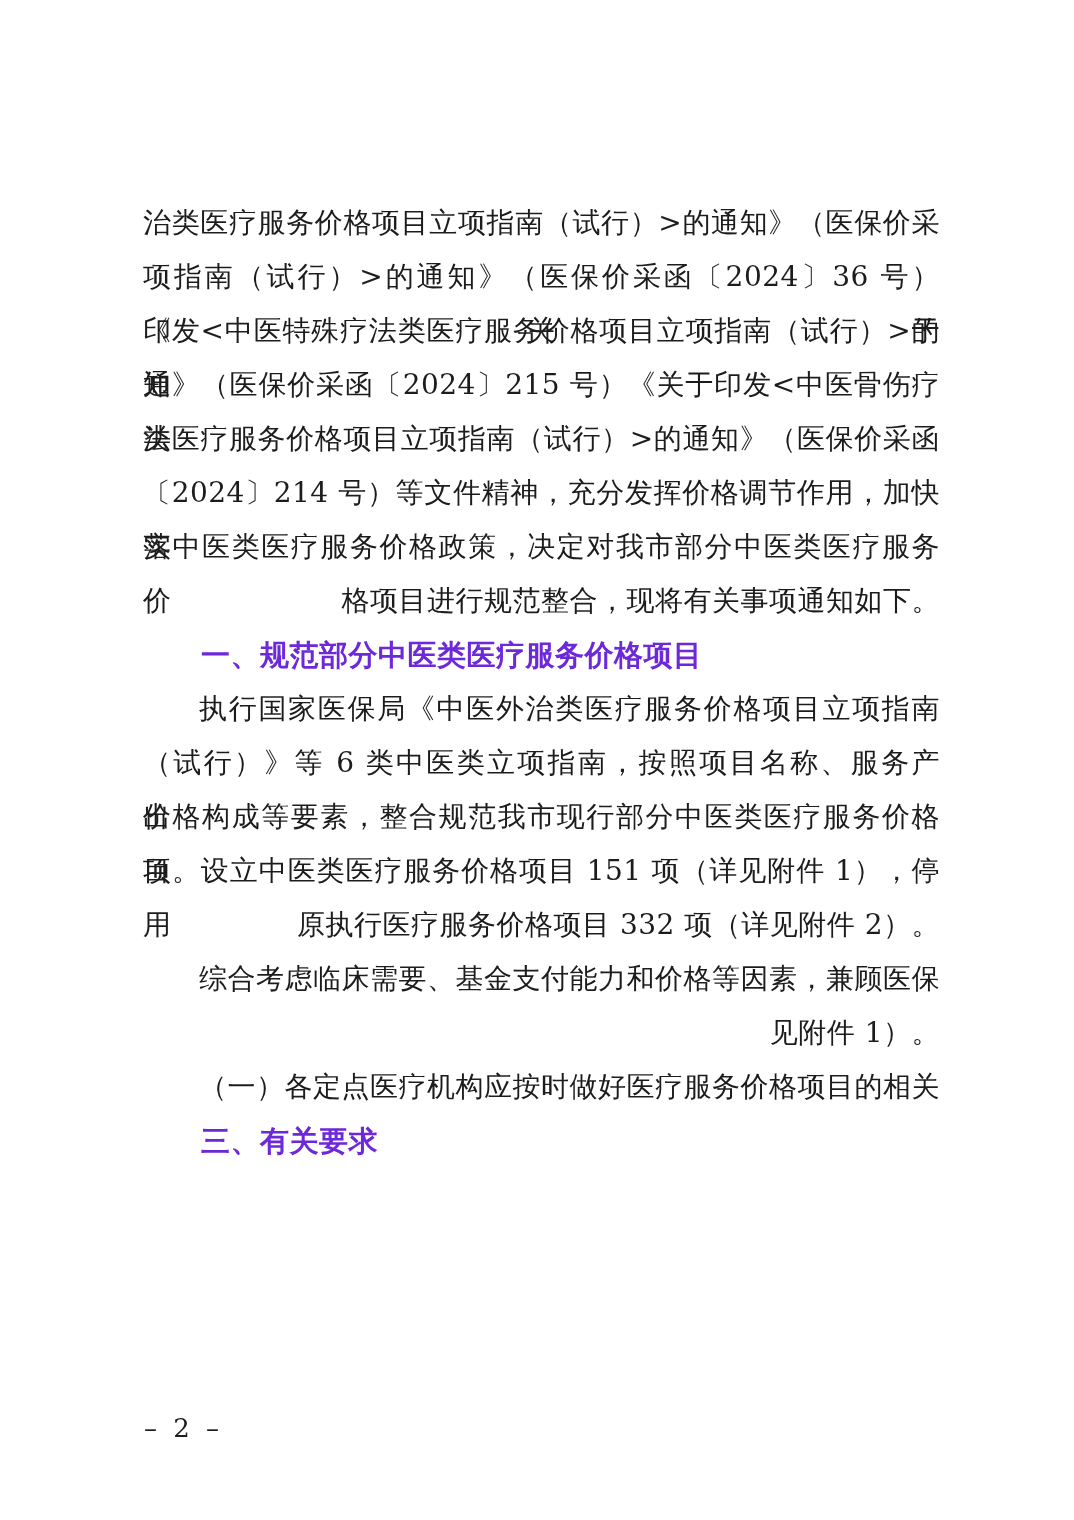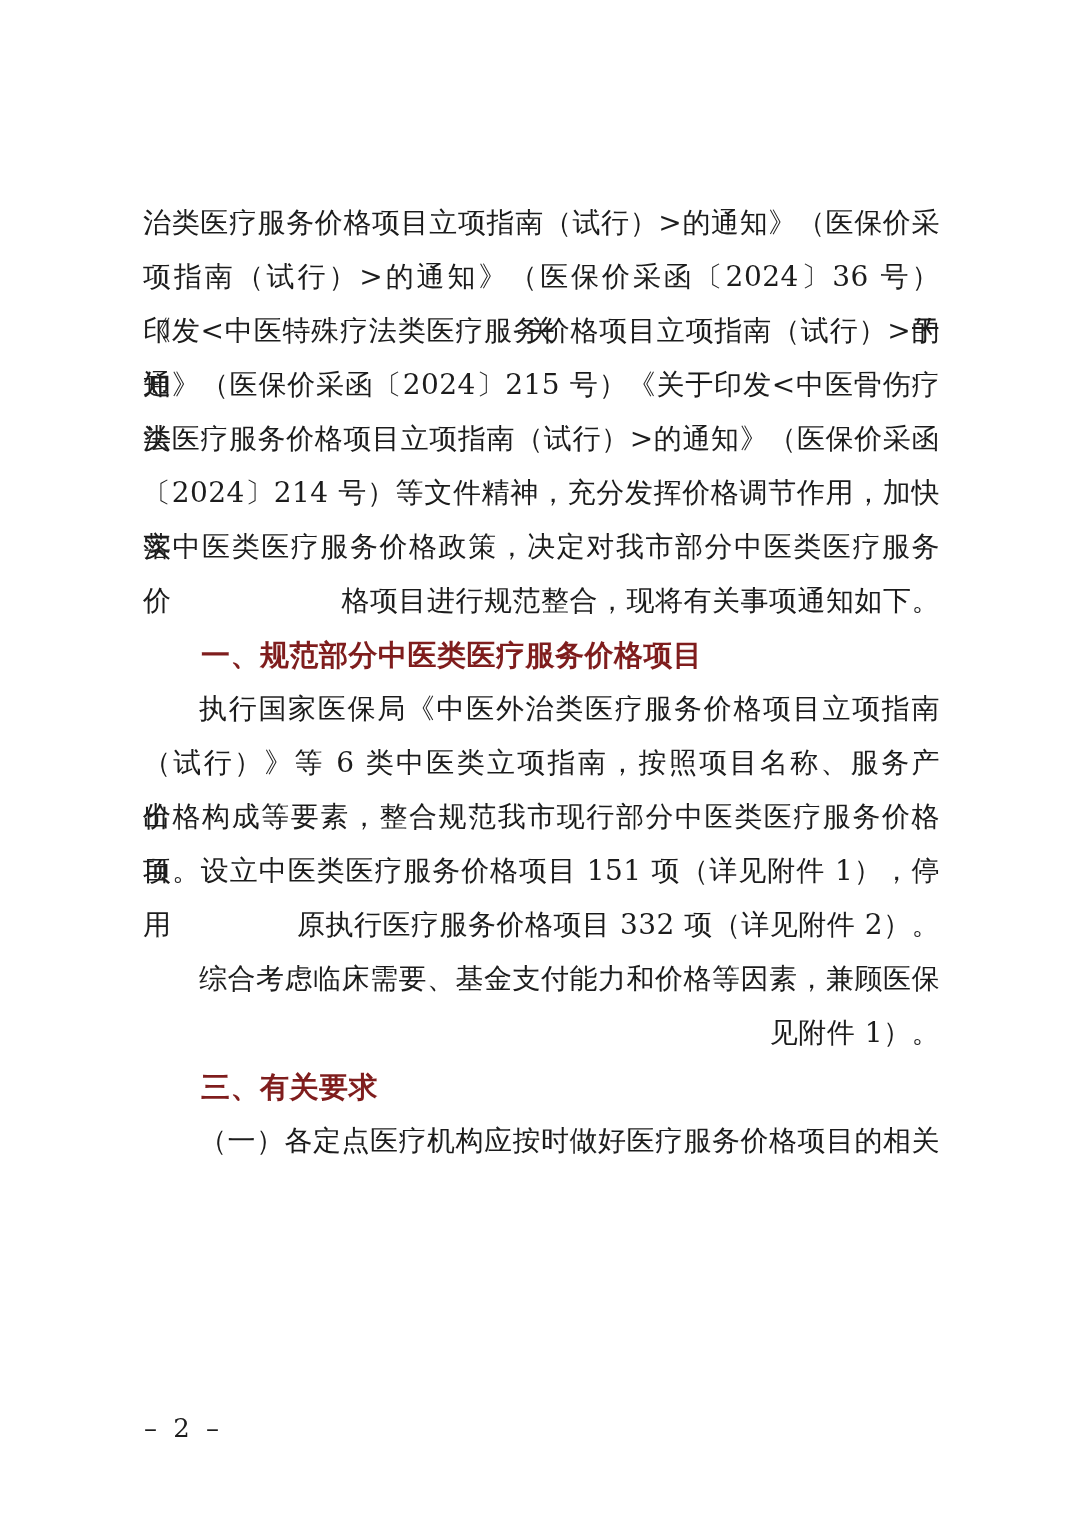--- a/index.html
+++ b/index.html
@@ -32,21 +32,21 @@
     text-align: justify;
     text-align-last: justify;
   }
   .line.l {
     text-align: right;
   }
   .line.h {
     font-family: "DejaVu Sans", "Liberation Sans", sans-serif;
     font-weight: 700;
     font-size: 29px;
-    color: #7f1d1d;
+    color: #6d28d9;
     text-align: left;
   }
   .line.indent {
     text-indent: 2em;
   }
   .footer {
     position: absolute;
     left: 144px;
     top: 1401px;
     height: 54px;
@@ -70,17 +70,17 @@
       <div class="line j">实中医类医疗服务价格政策，决定对我市部分中医类医疗服务价</div>
       <div class="line l">格项目进行规范整合，现将有关事项通知如下。</div>
       <div class="line h indent">一、规范部分中医类医疗服务价格项目</div>
       <div class="line j indent">执行国家医保局《中医外治类医疗服务价格项目立项指南</div>
       <div class="line j">（试行）》等 6 类中医类立项指南，按照项目名称、服务产出、</div>
       <div class="line j">价格构成等要素，整合规范我市现行部分中医类医疗服务价格项</div>
       <div class="line j">目。设立中医类医疗服务价格项目 151 项（详见附件 1），停用</div>
       <div class="line l">原执行医疗服务价格项目 332 项（详见附件 2）。</div>
       <div class="line j indent">综合考虑临床需要、基金支付能力和价格等因素，兼顾医保</div>
       <div class="line l">见附件 1）。</div>
+      <div class="line j indent">（一）各定点医疗机构应按时做好医疗服务价格项目的相关</div>
       <div class="line h indent">三、有关要求</div>
-      <div class="line j indent">（一）各定点医疗机构应按时做好医疗服务价格项目的相关</div>
     </div>
   <div class="footer">– 2 –</div>
 </div>
 
 </body></html>

